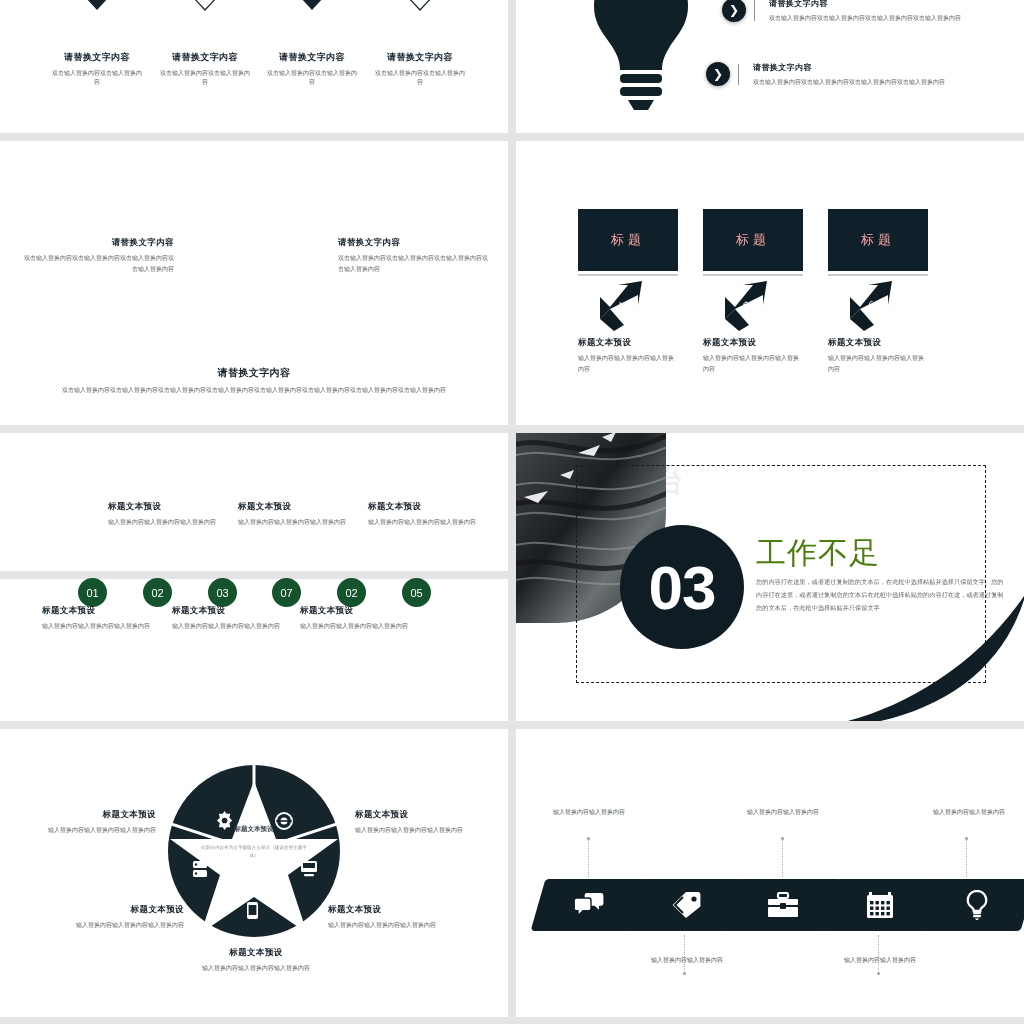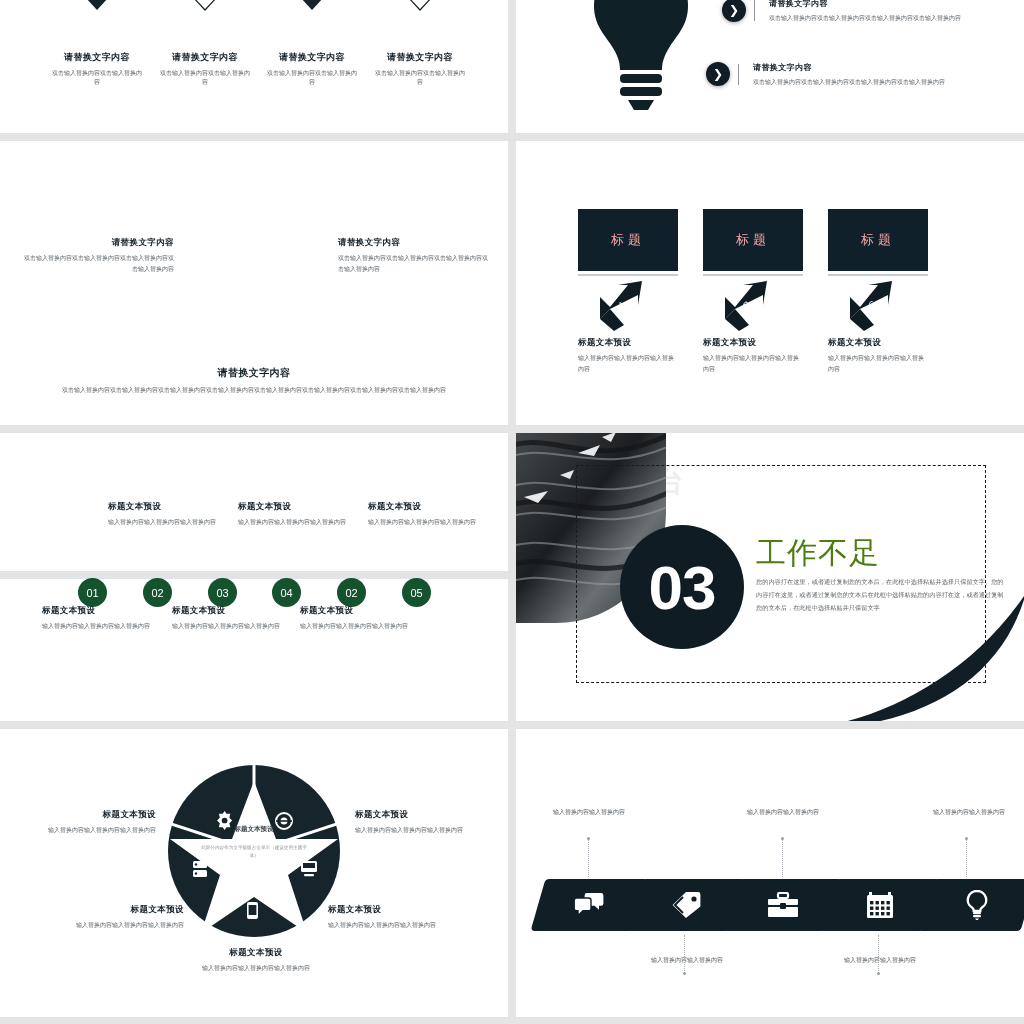--- a/index.html
+++ b/index.html
@@ -303,21 +303,21 @@
 
   <div class="row r2">
 
     <div class="slide">
 
       <div class="tl-line"></div>
 
       <div class="tl-node" style="left:78px">01</div>
       <div class="tl-node" style="left:143px">02</div>
       <div class="tl-node" style="left:208px">03</div>
-      <div class="tl-node" style="left:272px">04</div>
+      <div class="tl-node" style="left:272px">07</div>
       <div class="tl-node" style="left:337px">02</div>
       <div class="tl-node" style="left:402px">05</div>
 
       <div class="tl-cap top" style="left:108px;top:68px">
         <span class="h-ttl">标题文本预设</span>
         <span class="h-sub">输入替换内容输入替换内容输入替换内容</span>
       </div>
       <div class="tl-cap top" style="left:238px;top:68px">
         <span class="h-ttl">标题文本预设</span>
         <span class="h-sub">输入替换内容输入替换内容输入替换内容</span>

